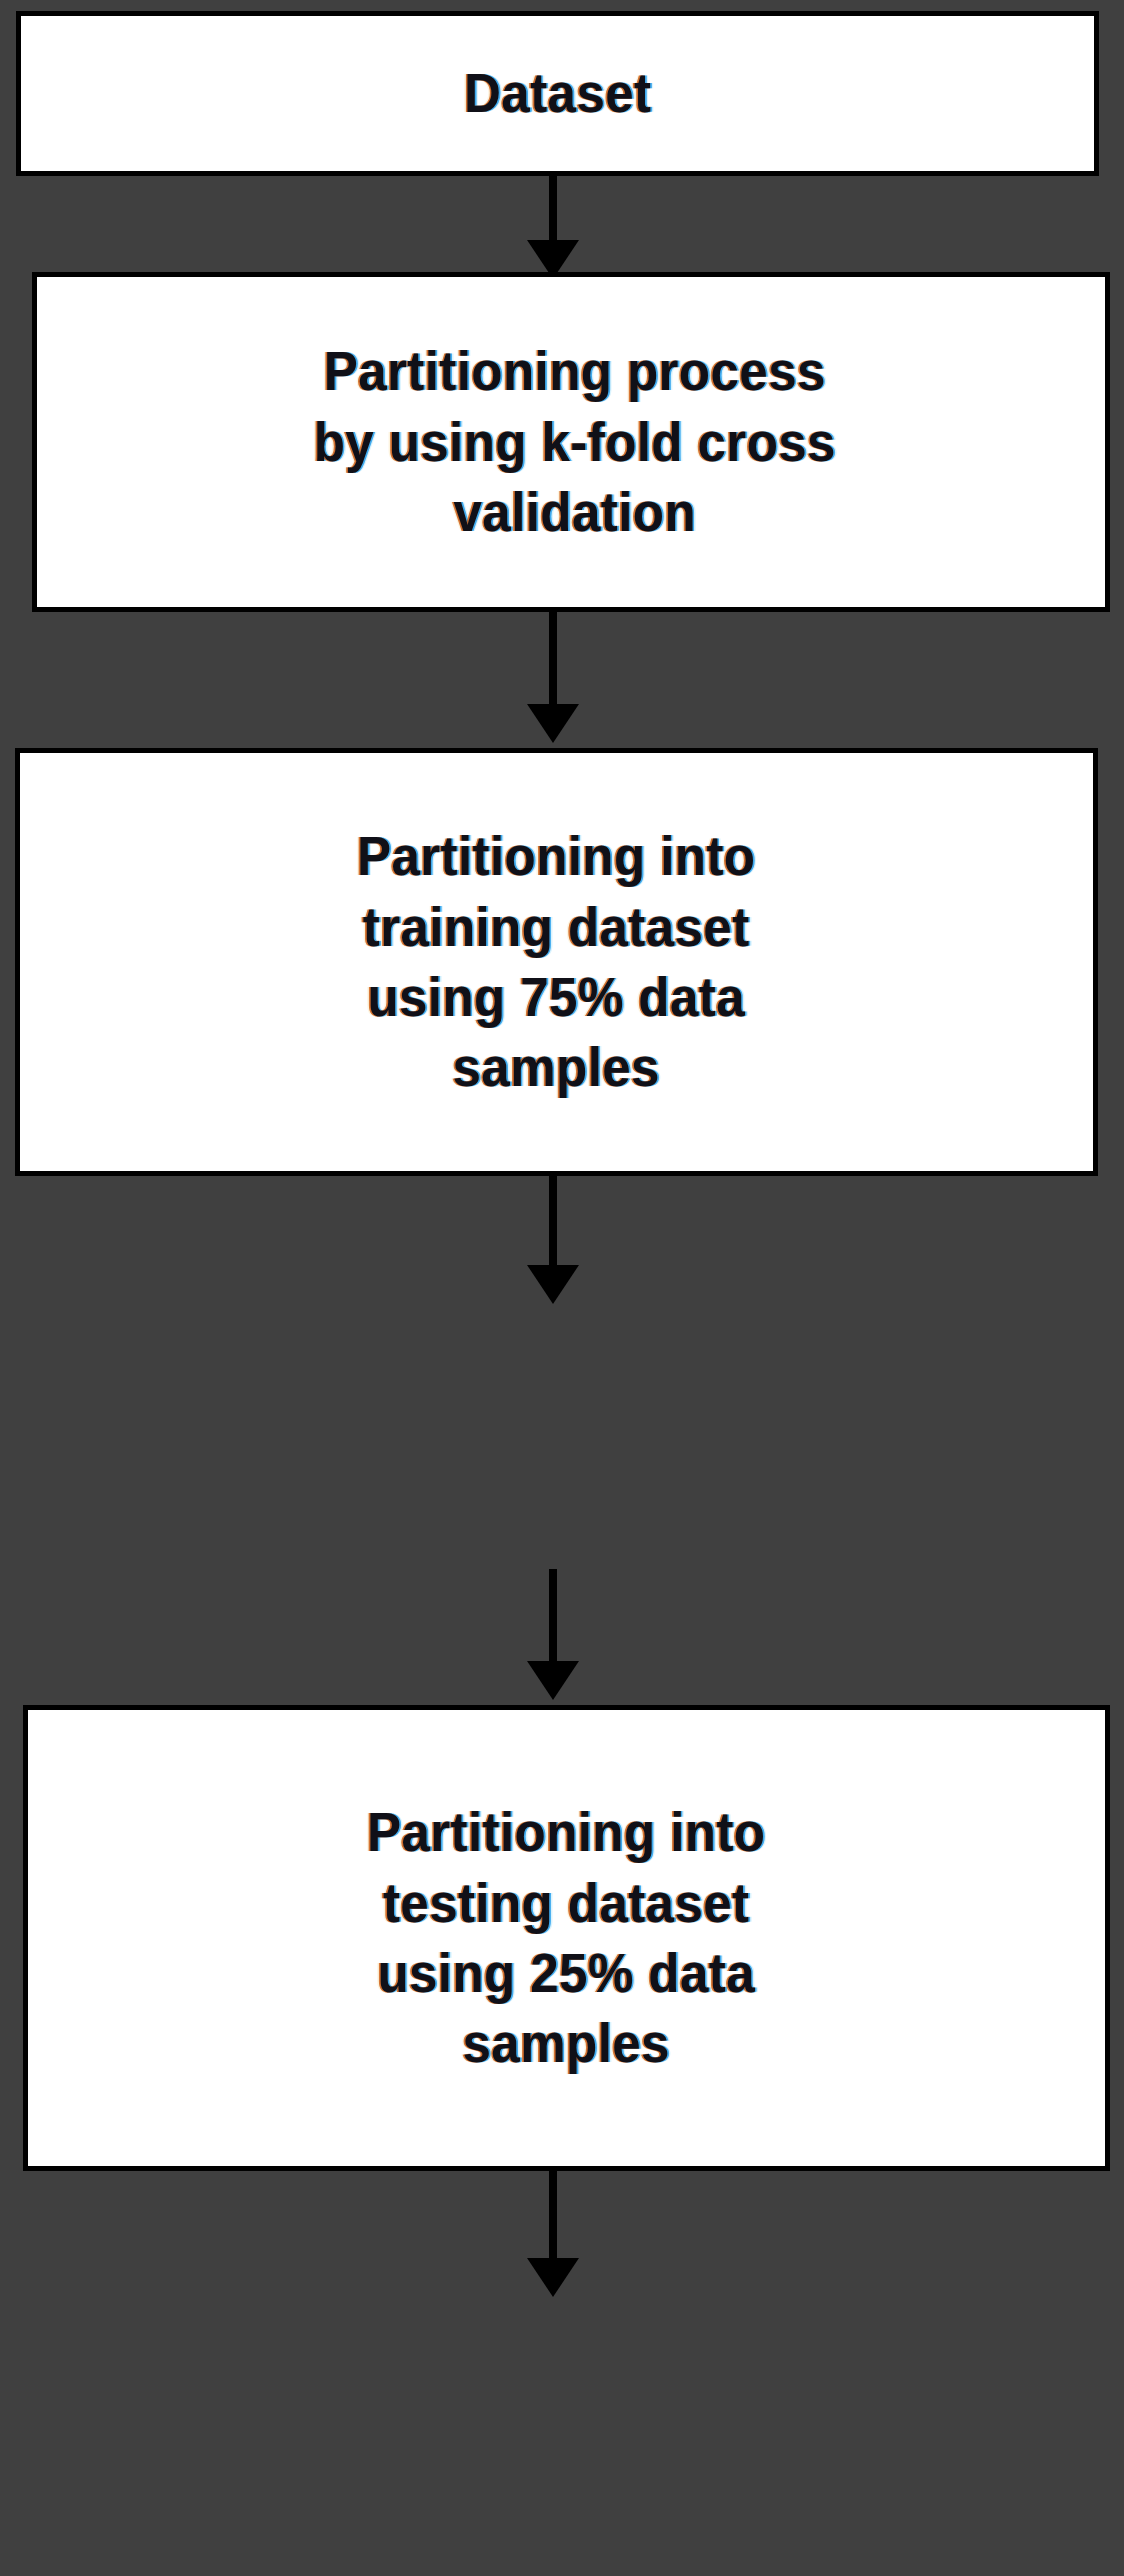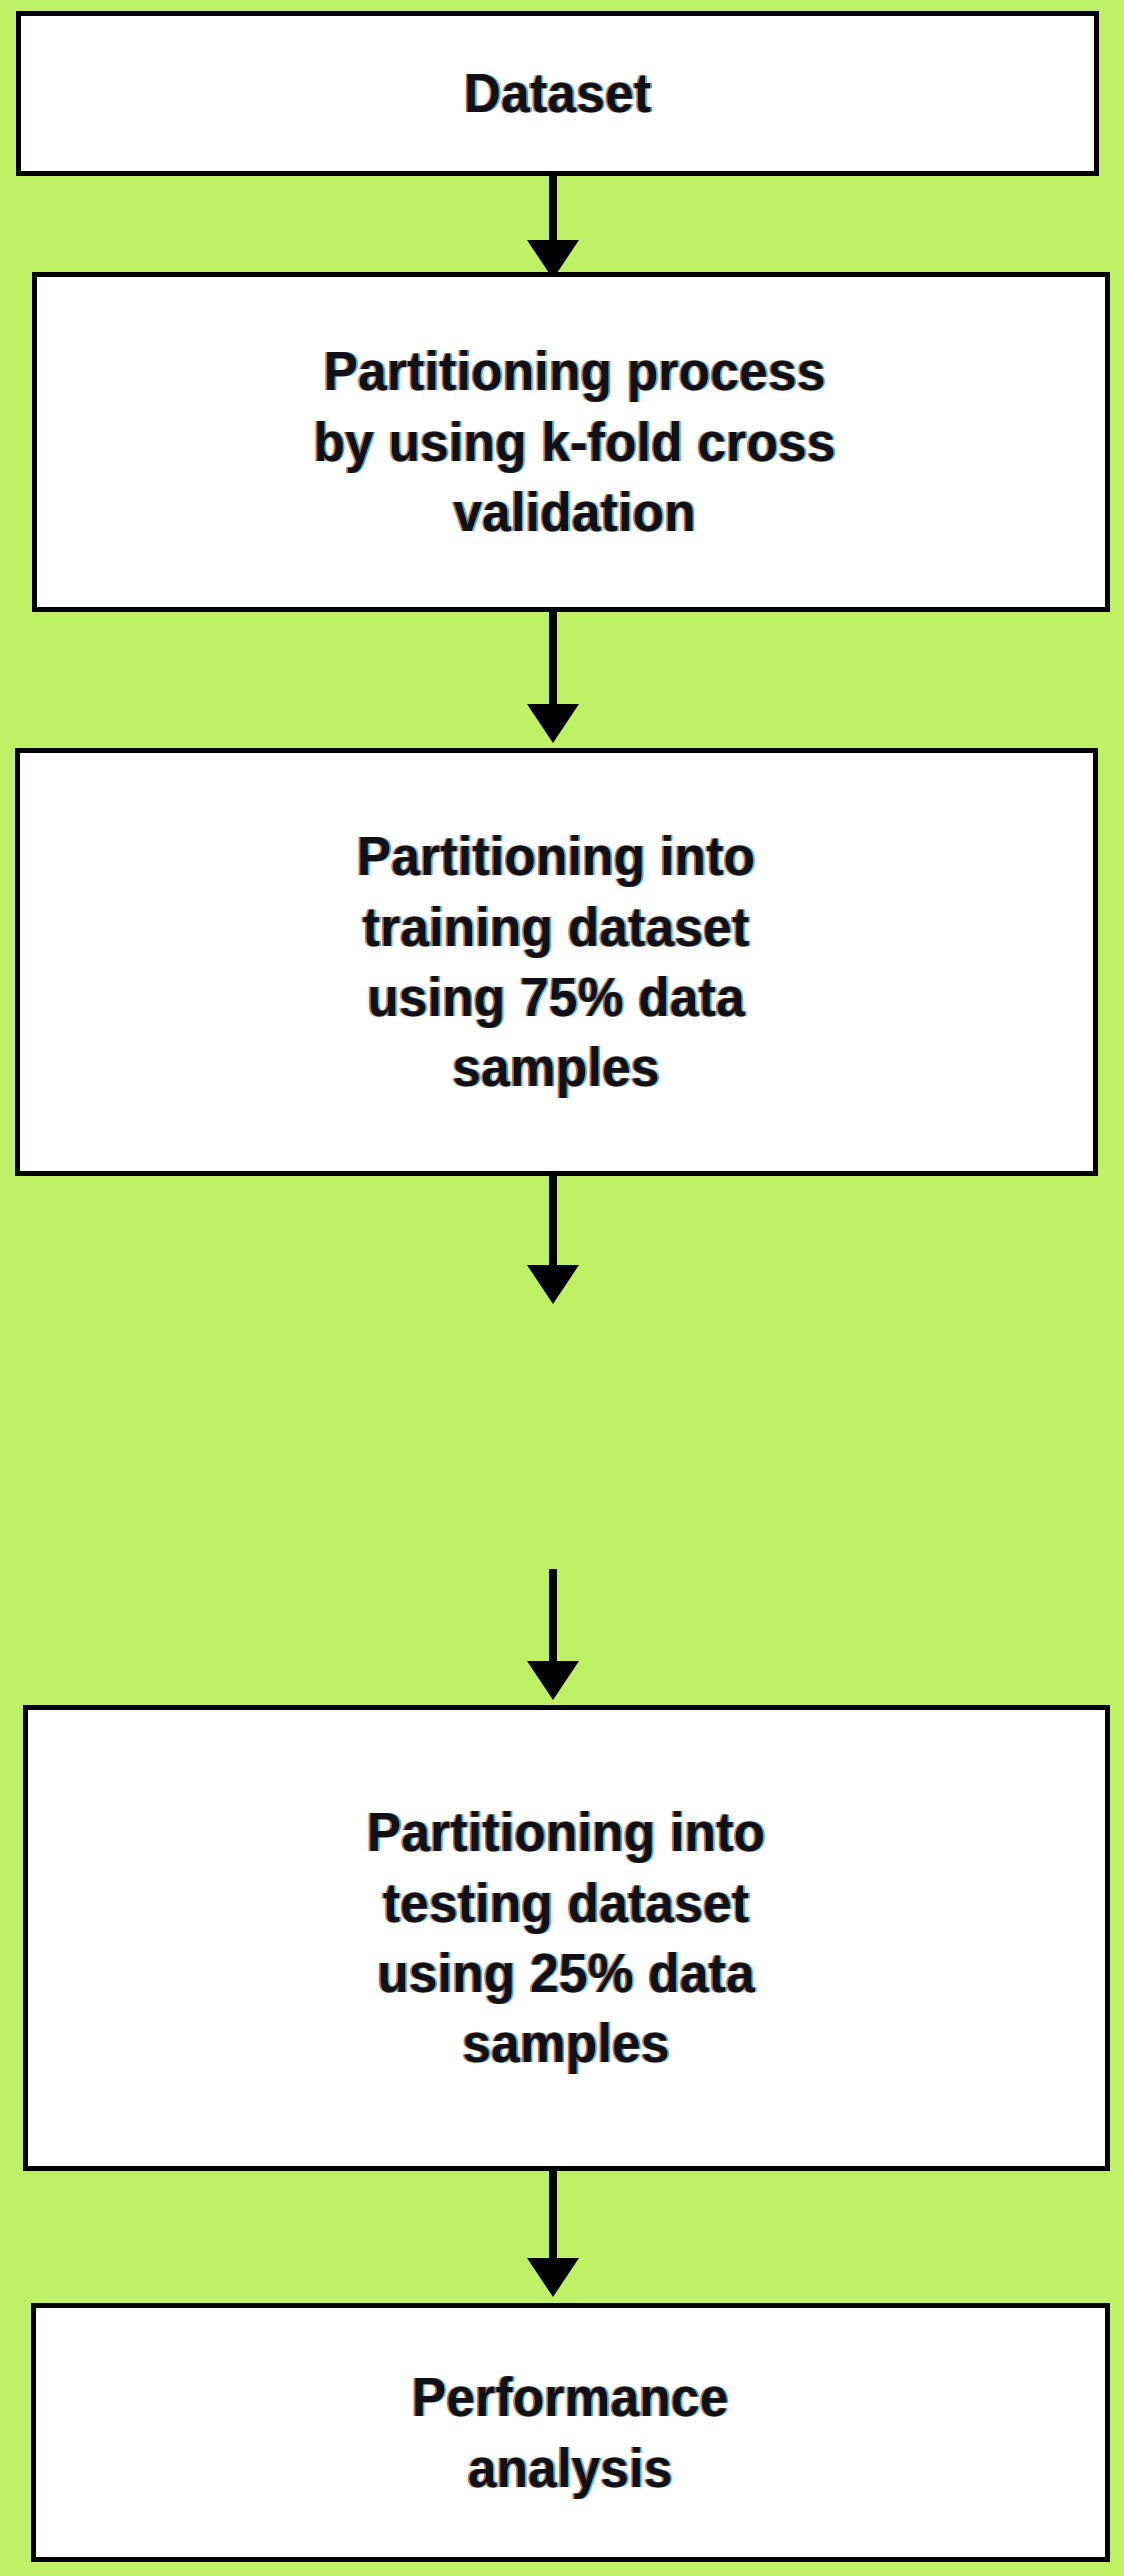--- a/index.html
+++ b/index.html
@@ -9,21 +9,21 @@
   }
 
   body {
     font-family: "Liberation Sans", "DejaVu Sans", sans-serif;
   }
 
   #flowchart {
     position: relative;
     width: 1124px;
     height: 2576px;
-    background: #bef264;
+    background: #404040;
     overflow: hidden;
   }
 
   .node {
     position: absolute;
     box-sizing: border-box;
     background: #ffffff;
     border: 5.9px solid #000000;
     display: flex;
     align-items: center;
@@ -115,19 +115,15 @@
 testing dataset
 using 25% data
 samples</div>
   </div>
 
   <div class="connector" style="left:501px; top:2171px; width:109px; height:134px;">
     <div class="shaft" style="left:48px; top:0px; width:7.5px; height:97px;"></div>
     <div class="head" style="left:26px; top:87px;"></div>
   </div>
 
-  <div class="node" style="left:31px; top:2303px; width:1079px; height:259px;">
-    <div class="node-label">Performance
-analysis</div>
-  </div>
 
 </div>
 
 
 </body></html>

